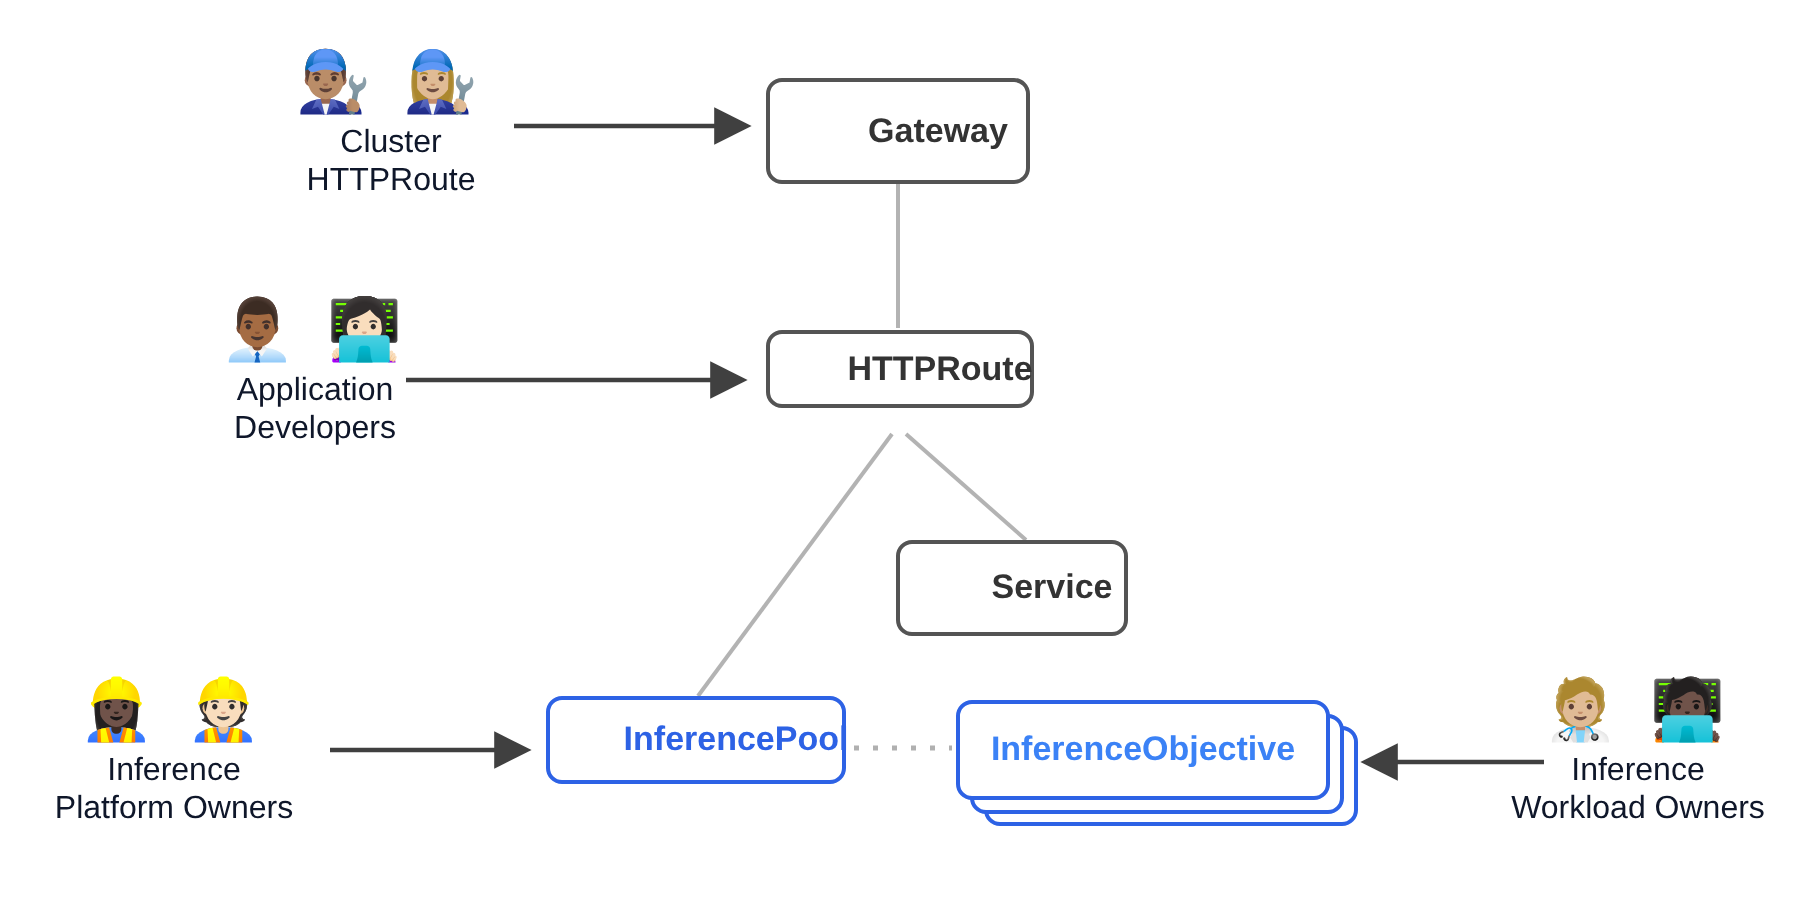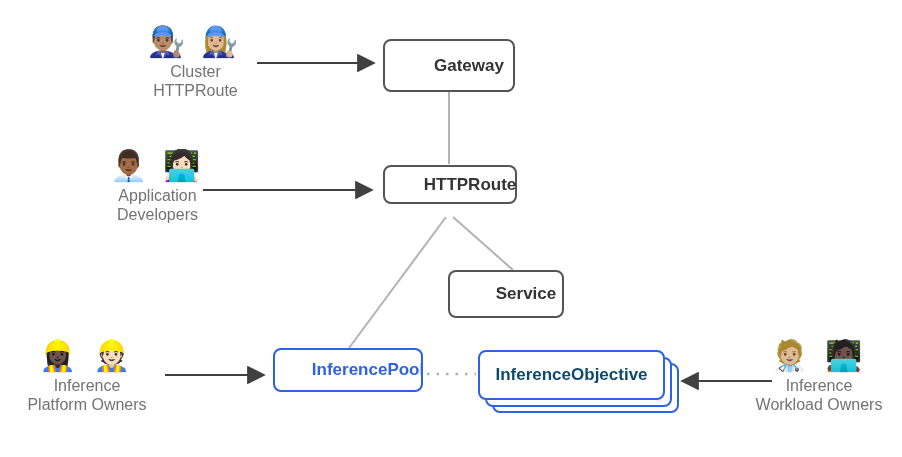--- a/index.html
+++ b/index.html
@@ -57,21 +57,21 @@
     position: absolute;
     width: 187px; height: 50px;
     background: #ffffff;
     border: 2.5px solid #2d62e5;
     border-radius: 8px;
     display: flex;
     align-items: center;
     justify-content: center;
     font-weight: bold;
     font-size: 17px;
-    color: #0c4a6e;
+    color: #3b82f6;
   }
   .stack .layer.back { left: 14px; top: 13px; }
   .stack .layer.mid  { left: 7px;  top: 7px; }
   .stack .layer.front{ left: 0;    top: 0; }
 
   .actor {
     position: absolute;
     z-index: 2;
     display: flex;
     flex-direction: column;
@@ -81,21 +81,21 @@
   .actor .emoji {
     font-size: 30px;
     line-height: 40px;
     letter-spacing: 4px;
     white-space: nowrap;
   }
   .actor .label-line {
     display: block;
     font-size: 16px;
     line-height: 19px;
-    color: #737373;
+    color: #0f172a;
     white-space: nowrap;
   }
 
   .actor-cluster-operators  { left: 118px; top: 22px;  width: 155px; }
   .actor-app-developers     { left: 80px;  top: 146px; width: 155px; }
   .actor-platform-owners    { left: 8px;   top: 336px; width: 158px; }
   .actor-workload-owners    { left: 738px; top: 336px; width: 162px; }
 </style>
 </head>
 <body>

